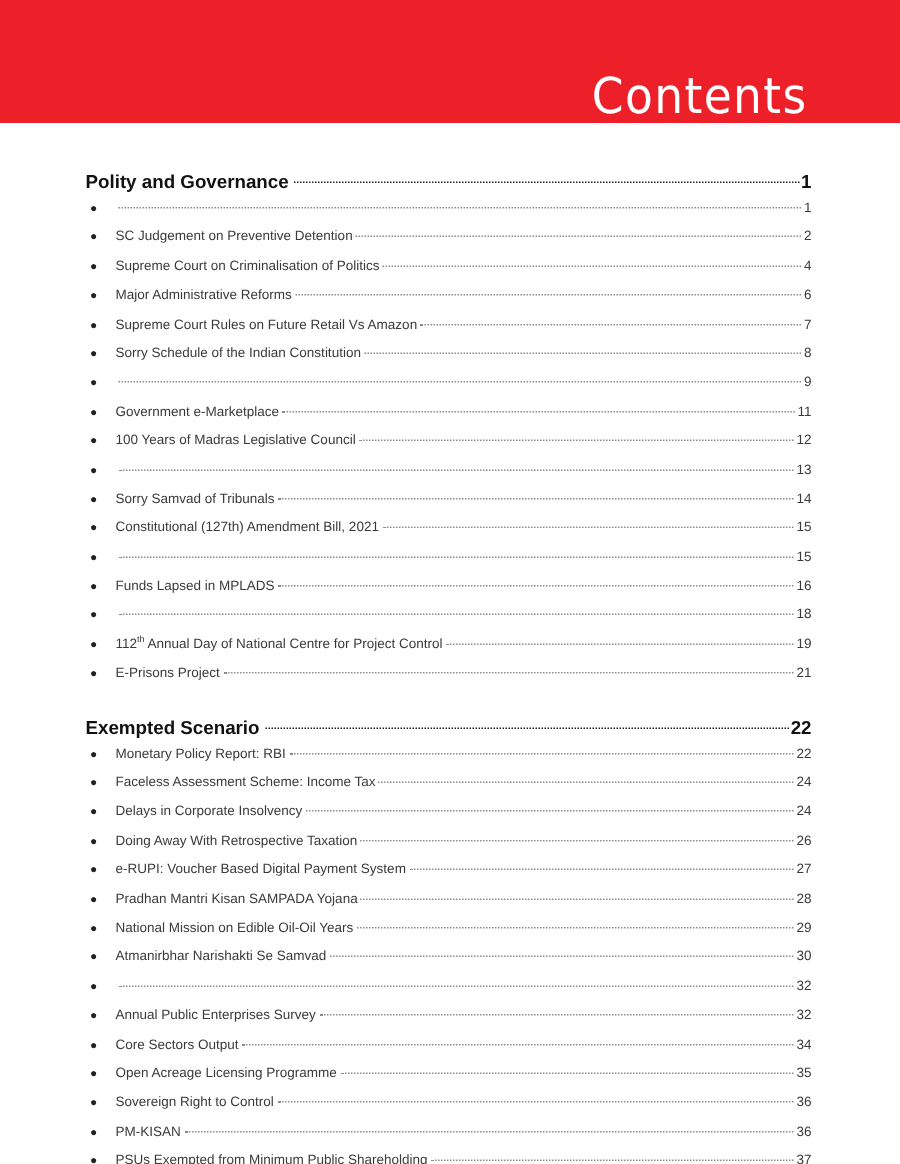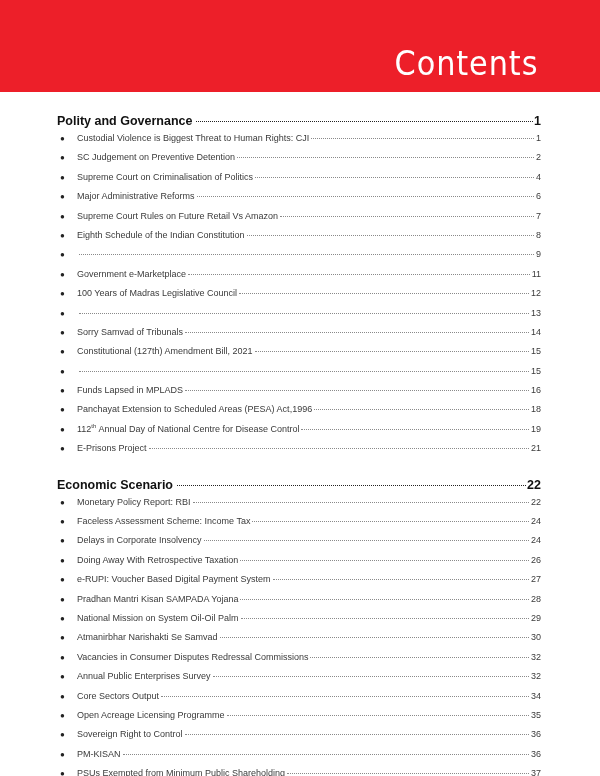--- a/index.html
+++ b/index.html
@@ -13,21 +13,21 @@
     position: relative;
     overflow: hidden;
     font-family: "Liberation Sans", "DejaVu Sans", sans-serif;
     color: #333333;
   }
   .banner {
     position: absolute;
     left: 0;
     top: 0;
     width: 600px;
-    height: 92px;
+    height: 82px;
     background: #ed1f29;
   }
   .banner-title {
     position: absolute;
     right: 62px;
     top: 44px;
     font-family: "DejaVu Sans", sans-serif;
     font-size: 33px;
     font-weight: normal;
     color: #ffffff;
@@ -114,21 +114,20 @@
 <div class="toc">
 
   <div class="section">
     <div class="section-header">
       <span class="label">Polity and Governance</span>
       <span class="leader"></span>
       <span class="page">1</span>
     </div>
     <div class="entry">
         <span class="bullet">●</span>
-        <span class="label">Custodial Violence is Biggest Threat to Human Rights: CJI</span>
         <span class="leader"></span>
         <span class="page">1</span>
       </div>
     <div class="entry">
         <span class="bullet">●</span>
         <span class="label">SC Judgement on Preventive Detention</span>
         <span class="leader"></span>
         <span class="page">2</span>
       </div>
     <div class="entry">
@@ -144,21 +143,21 @@
         <span class="page">6</span>
       </div>
     <div class="entry">
         <span class="bullet">●</span>
         <span class="label">Supreme Court Rules on Future Retail Vs Amazon</span>
         <span class="leader"></span>
         <span class="page">7</span>
       </div>
     <div class="entry">
         <span class="bullet">●</span>
-        <span class="label">Eighth Schedule of the Indian Constitution</span>
+        <span class="label">Sorry Schedule of the Indian Constitution</span>
         <span class="leader"></span>
         <span class="page">8</span>
       </div>
     <div class="entry">
         <span class="bullet">●</span>
         <span class="leader"></span>
         <span class="page">9</span>
       </div>
     <div class="entry">
         <span class="bullet">●</span>
@@ -195,41 +194,40 @@
         <span class="page">15</span>
       </div>
     <div class="entry">
         <span class="bullet">●</span>
         <span class="label">Funds Lapsed in MPLADS</span>
         <span class="leader"></span>
         <span class="page">16</span>
       </div>
     <div class="entry">
         <span class="bullet">●</span>
-        <span class="label">Panchayat Extension to Scheduled Areas (PESA) Act,1996</span>
         <span class="leader"></span>
         <span class="page">18</span>
       </div>
     <div class="entry">
         <span class="bullet">●</span>
-        <span class="label"><span>112</span><sup>th</sup><span> Annual Day of National Centre for Disease Control</span></span>
+        <span class="label"><span>112</span><sup>th</sup><span> Annual Day of National Centre for Project Control</span></span>
         <span class="leader"></span>
         <span class="page">19</span>
       </div>
     <div class="entry">
         <span class="bullet">●</span>
         <span class="label">E-Prisons Project</span>
         <span class="leader"></span>
         <span class="page">21</span>
       </div>
   </div>
 
   <div class="section">
     <div class="section-header">
-      <span class="label">Economic Scenario</span>
+      <span class="label">Exempted Scenario</span>
       <span class="leader"></span>
       <span class="page">22</span>
     </div>
     <div class="entry">
         <span class="bullet">●</span>
         <span class="label">Monetary Policy Report: RBI</span>
         <span class="leader"></span>
         <span class="page">22</span>
       </div>
     <div class="entry">
@@ -257,33 +255,32 @@
         <span class="page">27</span>
       </div>
     <div class="entry">
         <span class="bullet">●</span>
         <span class="label">Pradhan Mantri Kisan SAMPADA Yojana</span>
         <span class="leader"></span>
         <span class="page">28</span>
       </div>
     <div class="entry">
         <span class="bullet">●</span>
-        <span class="label">National Mission on System Oil-Oil Palm</span>
+        <span class="label">National Mission on Edible Oil-Oil Years</span>
         <span class="leader"></span>
         <span class="page">29</span>
       </div>
     <div class="entry">
         <span class="bullet">●</span>
         <span class="label">Atmanirbhar Narishakti Se Samvad</span>
         <span class="leader"></span>
         <span class="page">30</span>
       </div>
     <div class="entry">
         <span class="bullet">●</span>
-        <span class="label">Vacancies in Consumer Disputes Redressal Commissions</span>
         <span class="leader"></span>
         <span class="page">32</span>
       </div>
     <div class="entry">
         <span class="bullet">●</span>
         <span class="label">Annual Public Enterprises Survey</span>
         <span class="leader"></span>
         <span class="page">32</span>
       </div>
     <div class="entry">

